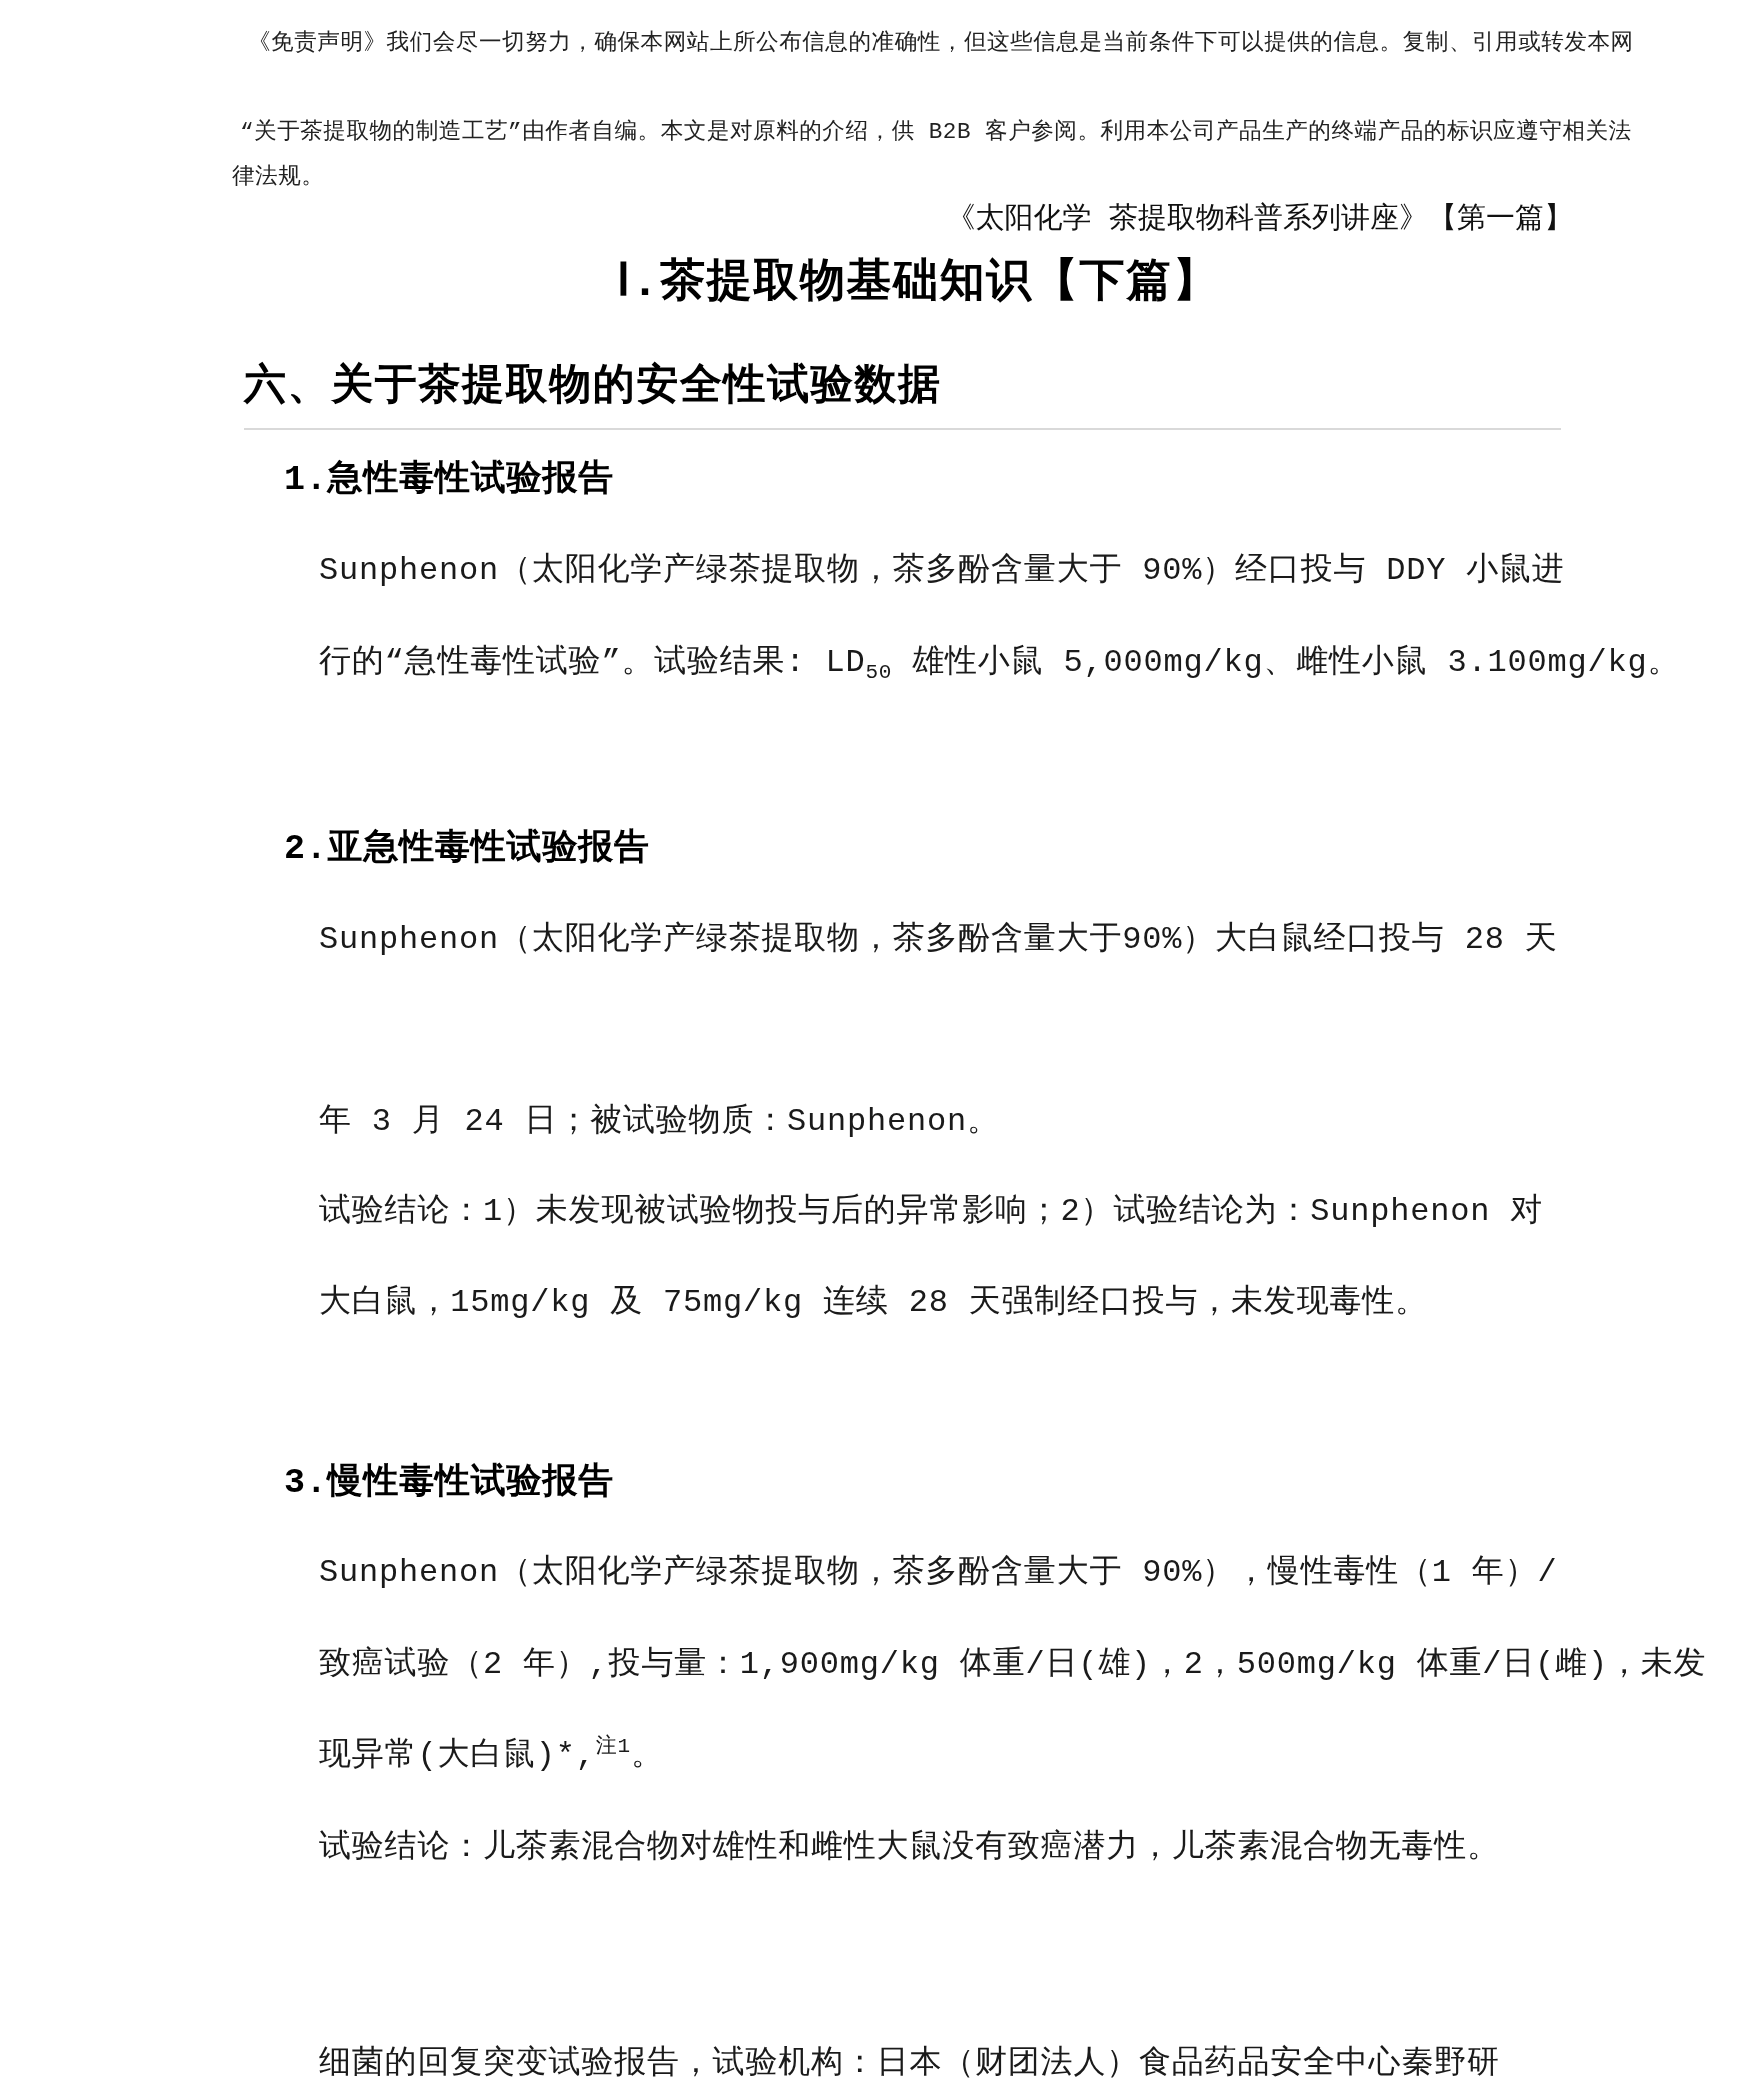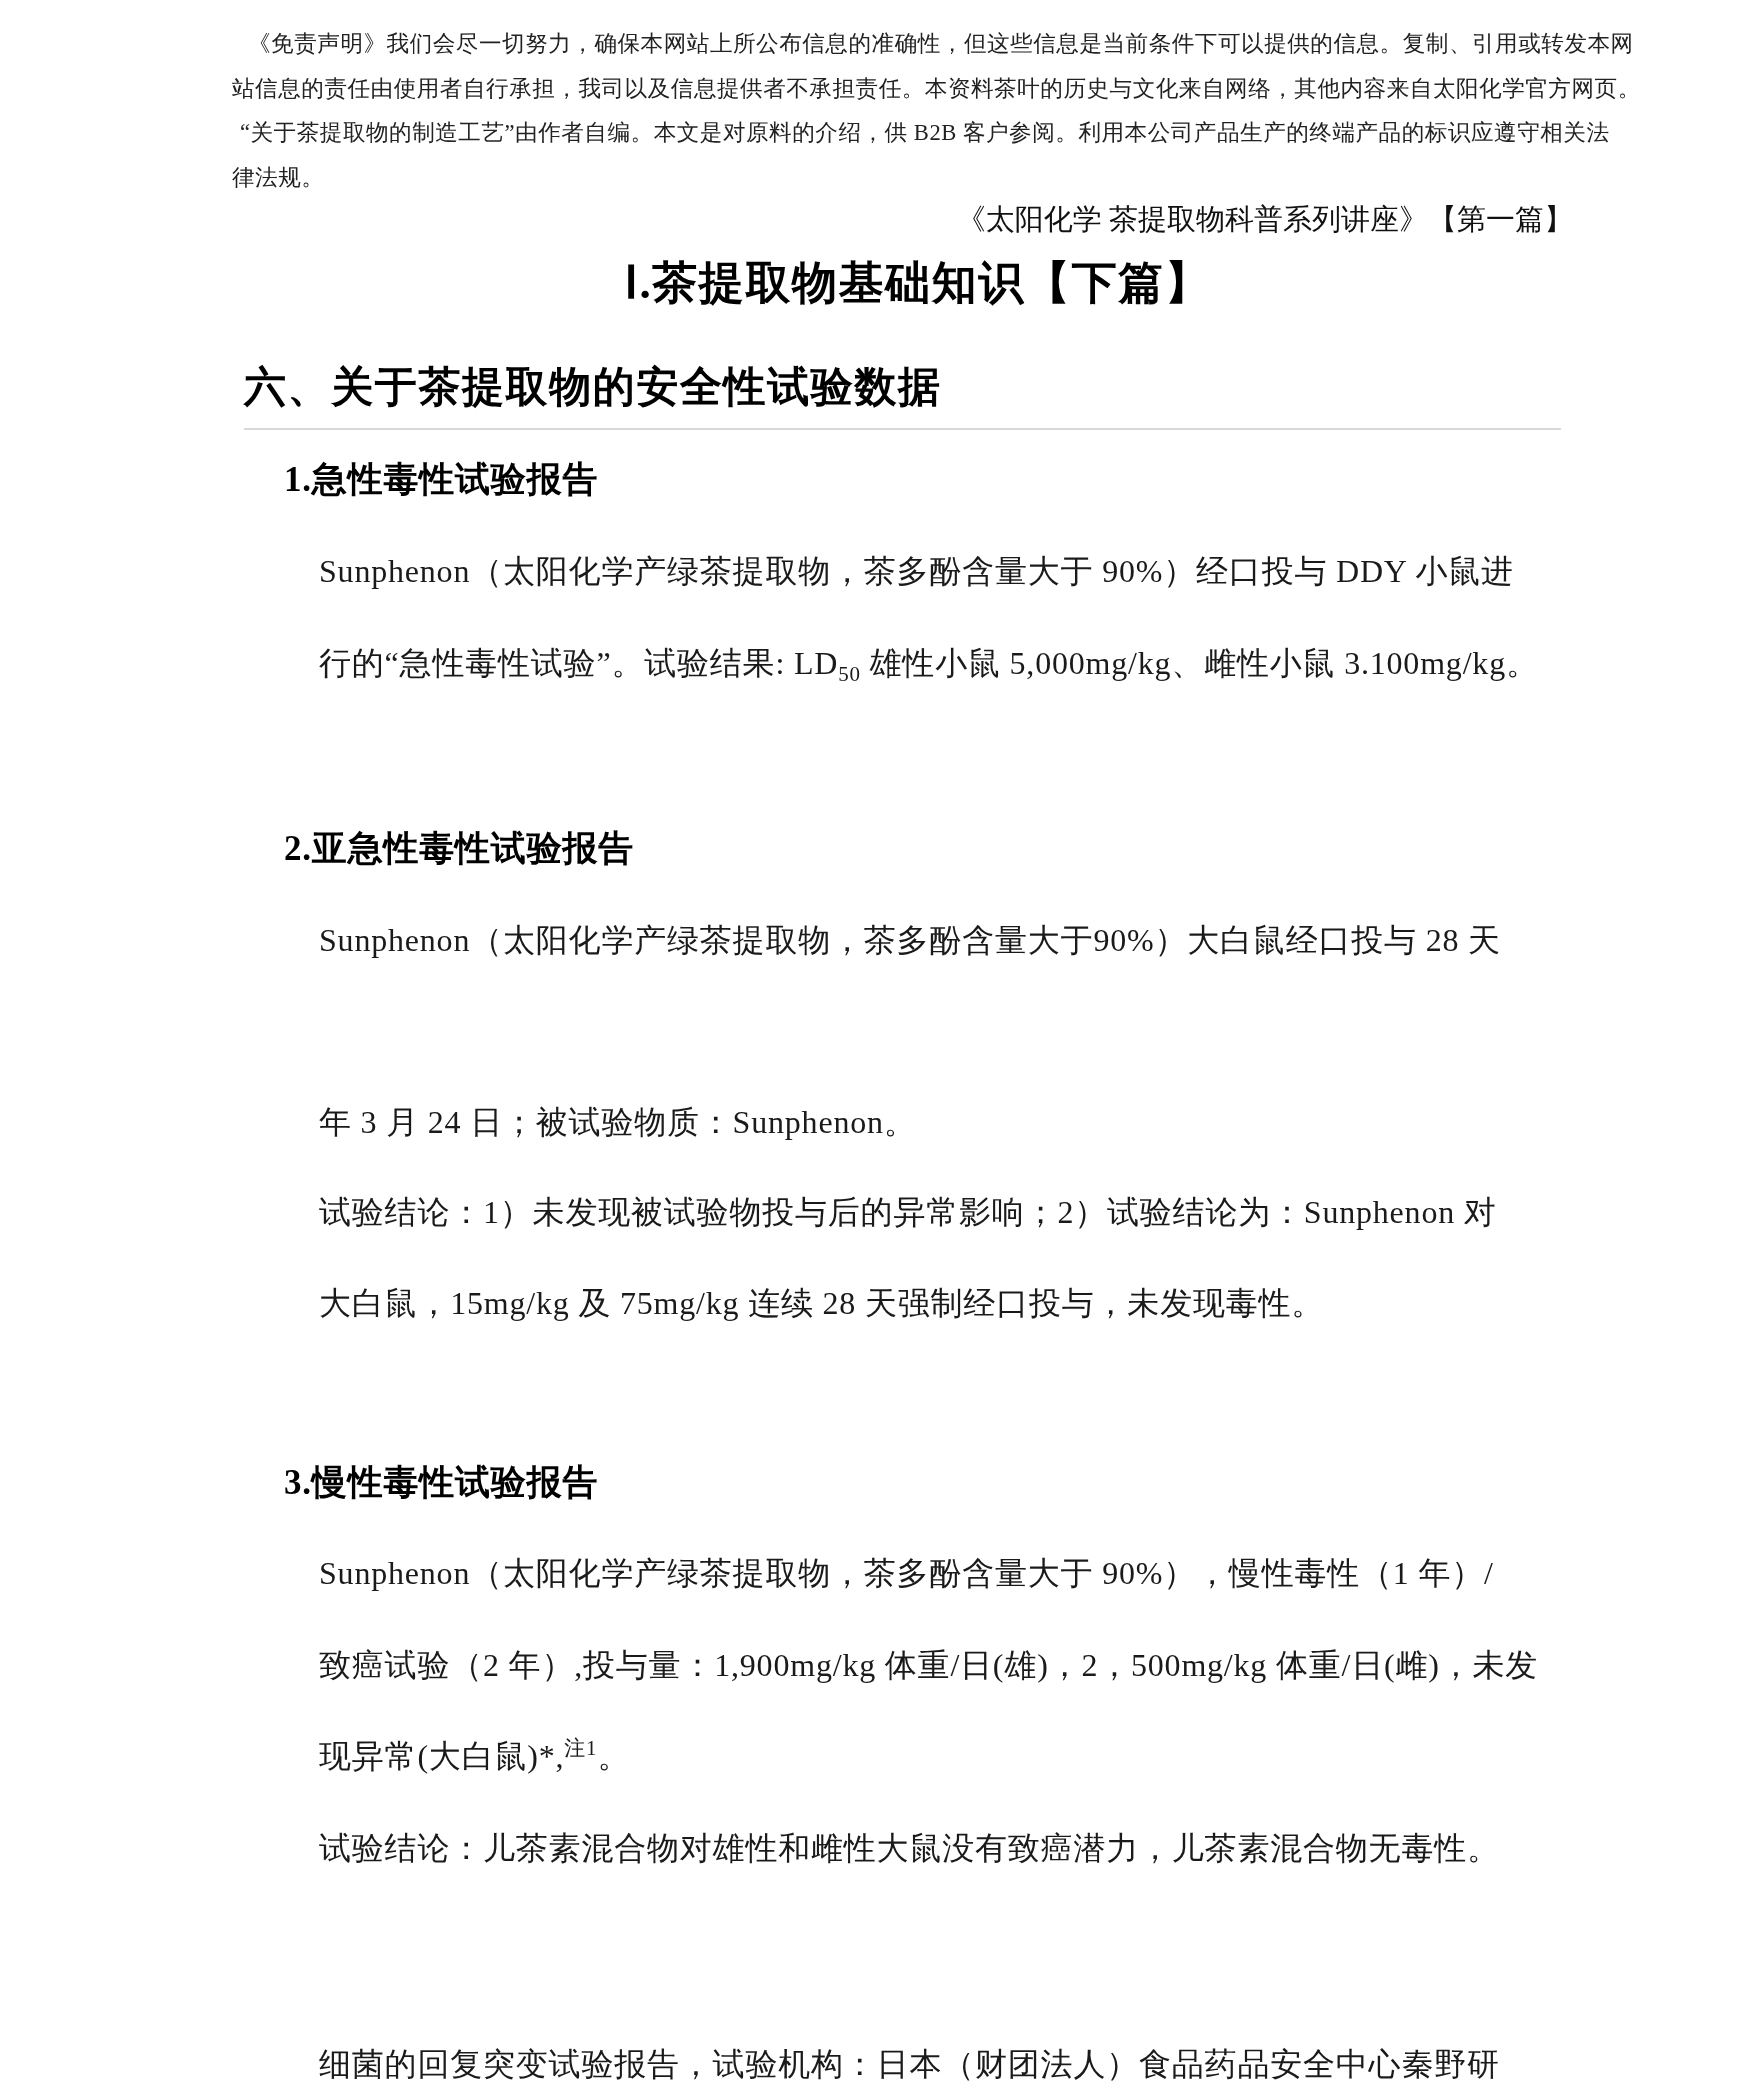--- a/index.html
+++ b/index.html
@@ -5,21 +5,21 @@
   html, body {
     margin: 0;
     padding: 0;
     background: #ffffff;
   }
   .page {
     position: relative;
     width: 1748px;
     height: 2097px;
     background: #ffffff;
-    font-family: Liberation Serif, serif;
+    font-family: Liberation Mono, monospace;
     color: #1c1c1c;
     overflow: hidden;
   }
   .line {
     position: absolute;
     margin: 0;
     white-space: nowrap;
     line-height: 1.15;
   }
   .disc {
@@ -77,21 +77,20 @@
     font-size: 21px;
     line-height: 0;
   }
 </style>
 </head>
 <body>
 
 <div class="page">
 
   <p class="line disc" style="left:248px; top:31px">《免责声明》我们会尽一切努力，确保本网站上所公布信息的准确性，但这些信息是当前条件下可以提供的信息。复制、引用或转发本网</p>
-  <p class="line disc" style="left:232px; top:76px">站信息的责任由使用者自行承担，我司以及信息提供者不承担责任。本资料茶叶的历史与文化来自网络，其他内容来自太阳化学官方网页。</p>
   <p class="line disc" style="left:240px; top:120px">“关于茶提取物的制造工艺”由作者自编。本文是对原料的介绍，供 B2B 客户参阅。利用本公司产品生产的终端产品的标识应遵守相关法</p>
   <p class="line disc" style="left:232px; top:165px">律法规。</p>
 
   <p class="line series" style="right:175px; top:203px">《太阳化学 茶提取物科普系列讲座》【第一篇】</p>
 
   <h1 class="line main-title" style="top:258px">Ⅰ.茶提取物基础知识【下篇】</h1>
 
   <h2 class="line heading" style="left:244px; top:363px">六、关于茶提取物的安全性试验数据</h2>
   <div class="divider" style="top:428px"></div>
 

